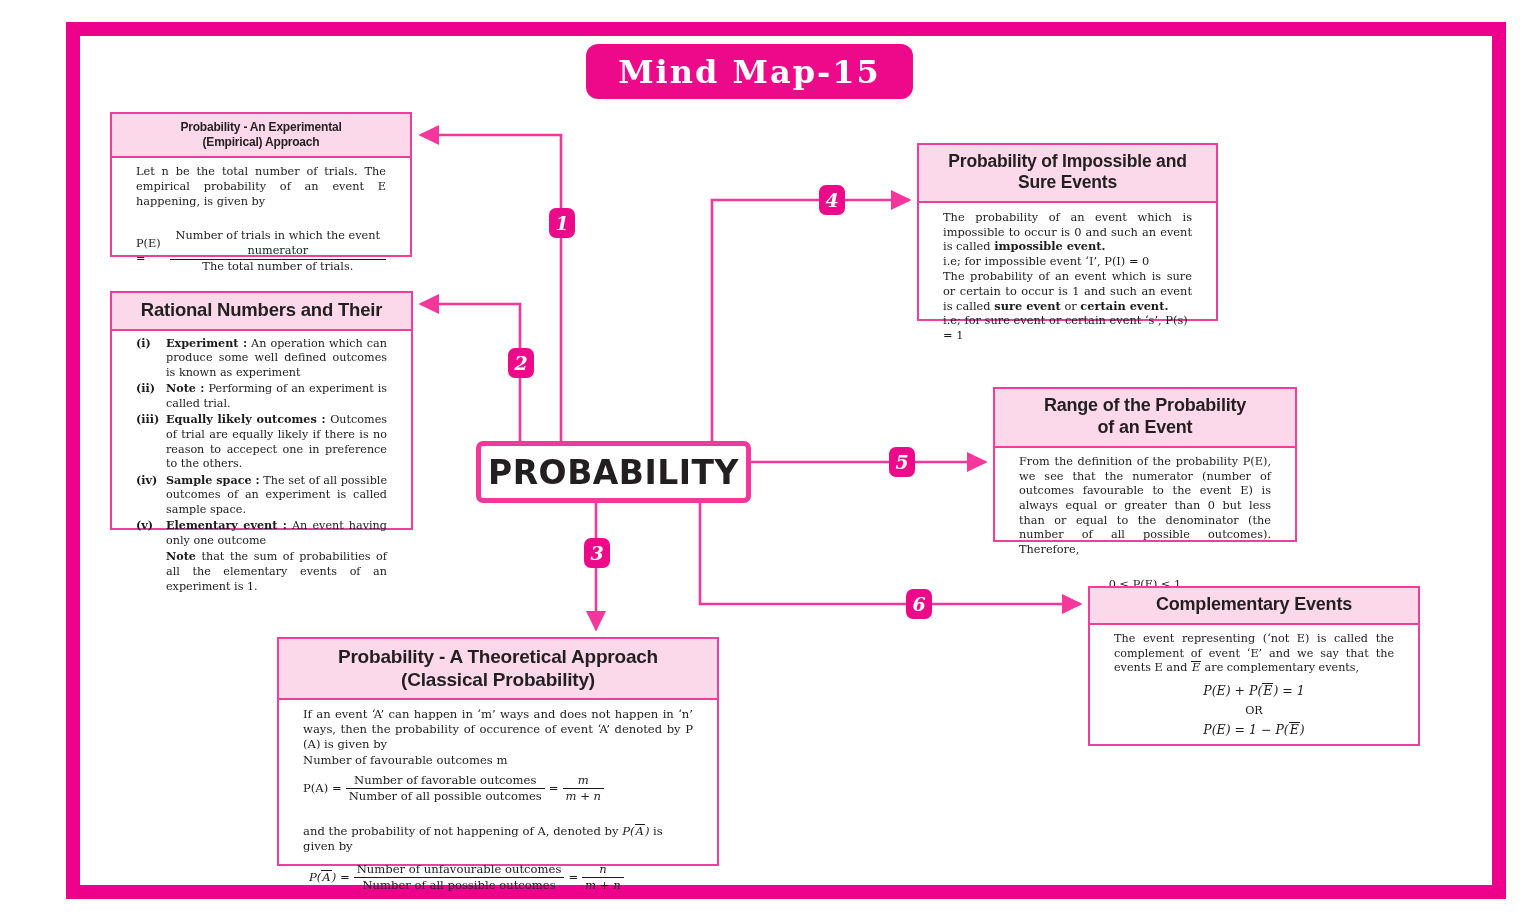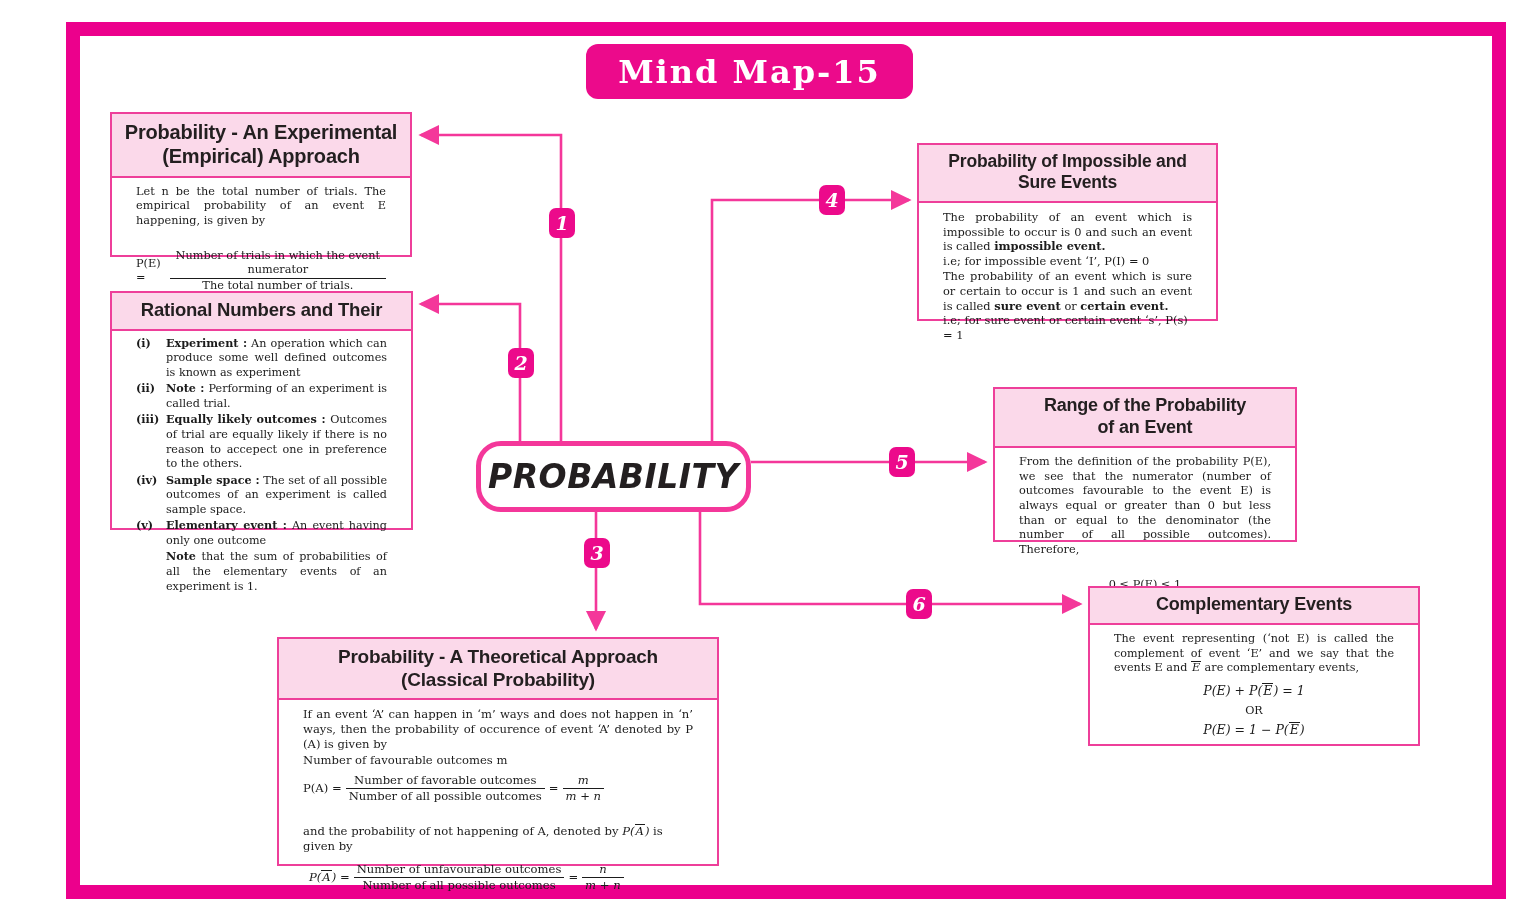--- a/index.html
+++ b/index.html
@@ -64,27 +64,26 @@
     font-family: "DejaVu Serif", "Liberation Serif", serif;
     color: #1b1b1b;
     line-height: 1.30;
   }
   b { font-weight: bold; }
 
   
   #central {
     position: absolute;
     left: 476px; top: 441px;
-    width: 275px; height: 71px;
+    width: 275px; height: 62px;
     background: #ffffff;
     border: 5px solid #f4379a;
-    border-radius: 25px;
+    border-radius: 7px;
     display: flex; align-items: center; justify-content: center;
     z-index: 6;
-    font-style: italic;
   }
   #central .t {
     font-family: "DejaVu Sans", "Liberation Sans", sans-serif;
     font-weight: bold;
     font-size: 33px;
     color: #231f20;
     letter-spacing: 0.5px;
   }
 
   
@@ -100,21 +99,21 @@
     font-family: "DejaVu Serif", "Liberation Serif", serif;
     font-style: italic;
     font-weight: bold;
     font-size: 19px;
     display: flex; align-items: center; justify-content: center;
     z-index: 8;
   }
 
   
   #card1 { left: 110px; top: 112px; width: 302px; height: 145px; }
-  #card1 .hdr { font-size: 20px; }
+  #card1 .hdr { font-size: 12px; }
   #card1 .body { font-size: 11.3px; }
 
   #card2 { left: 110px; top: 291px; width: 303px; height: 239px; }
   #card2 .hdr { font-size: 18.5px; }
   #card2 .body { font-size: 11.2px; padding-top: 5px; }
 
   #card3 { left: 277px; top: 637px; width: 442px; height: 229px; }
   #card3 .hdr { font-size: 19px; }
   #card3 .body { font-size: 11.6px; }
 

